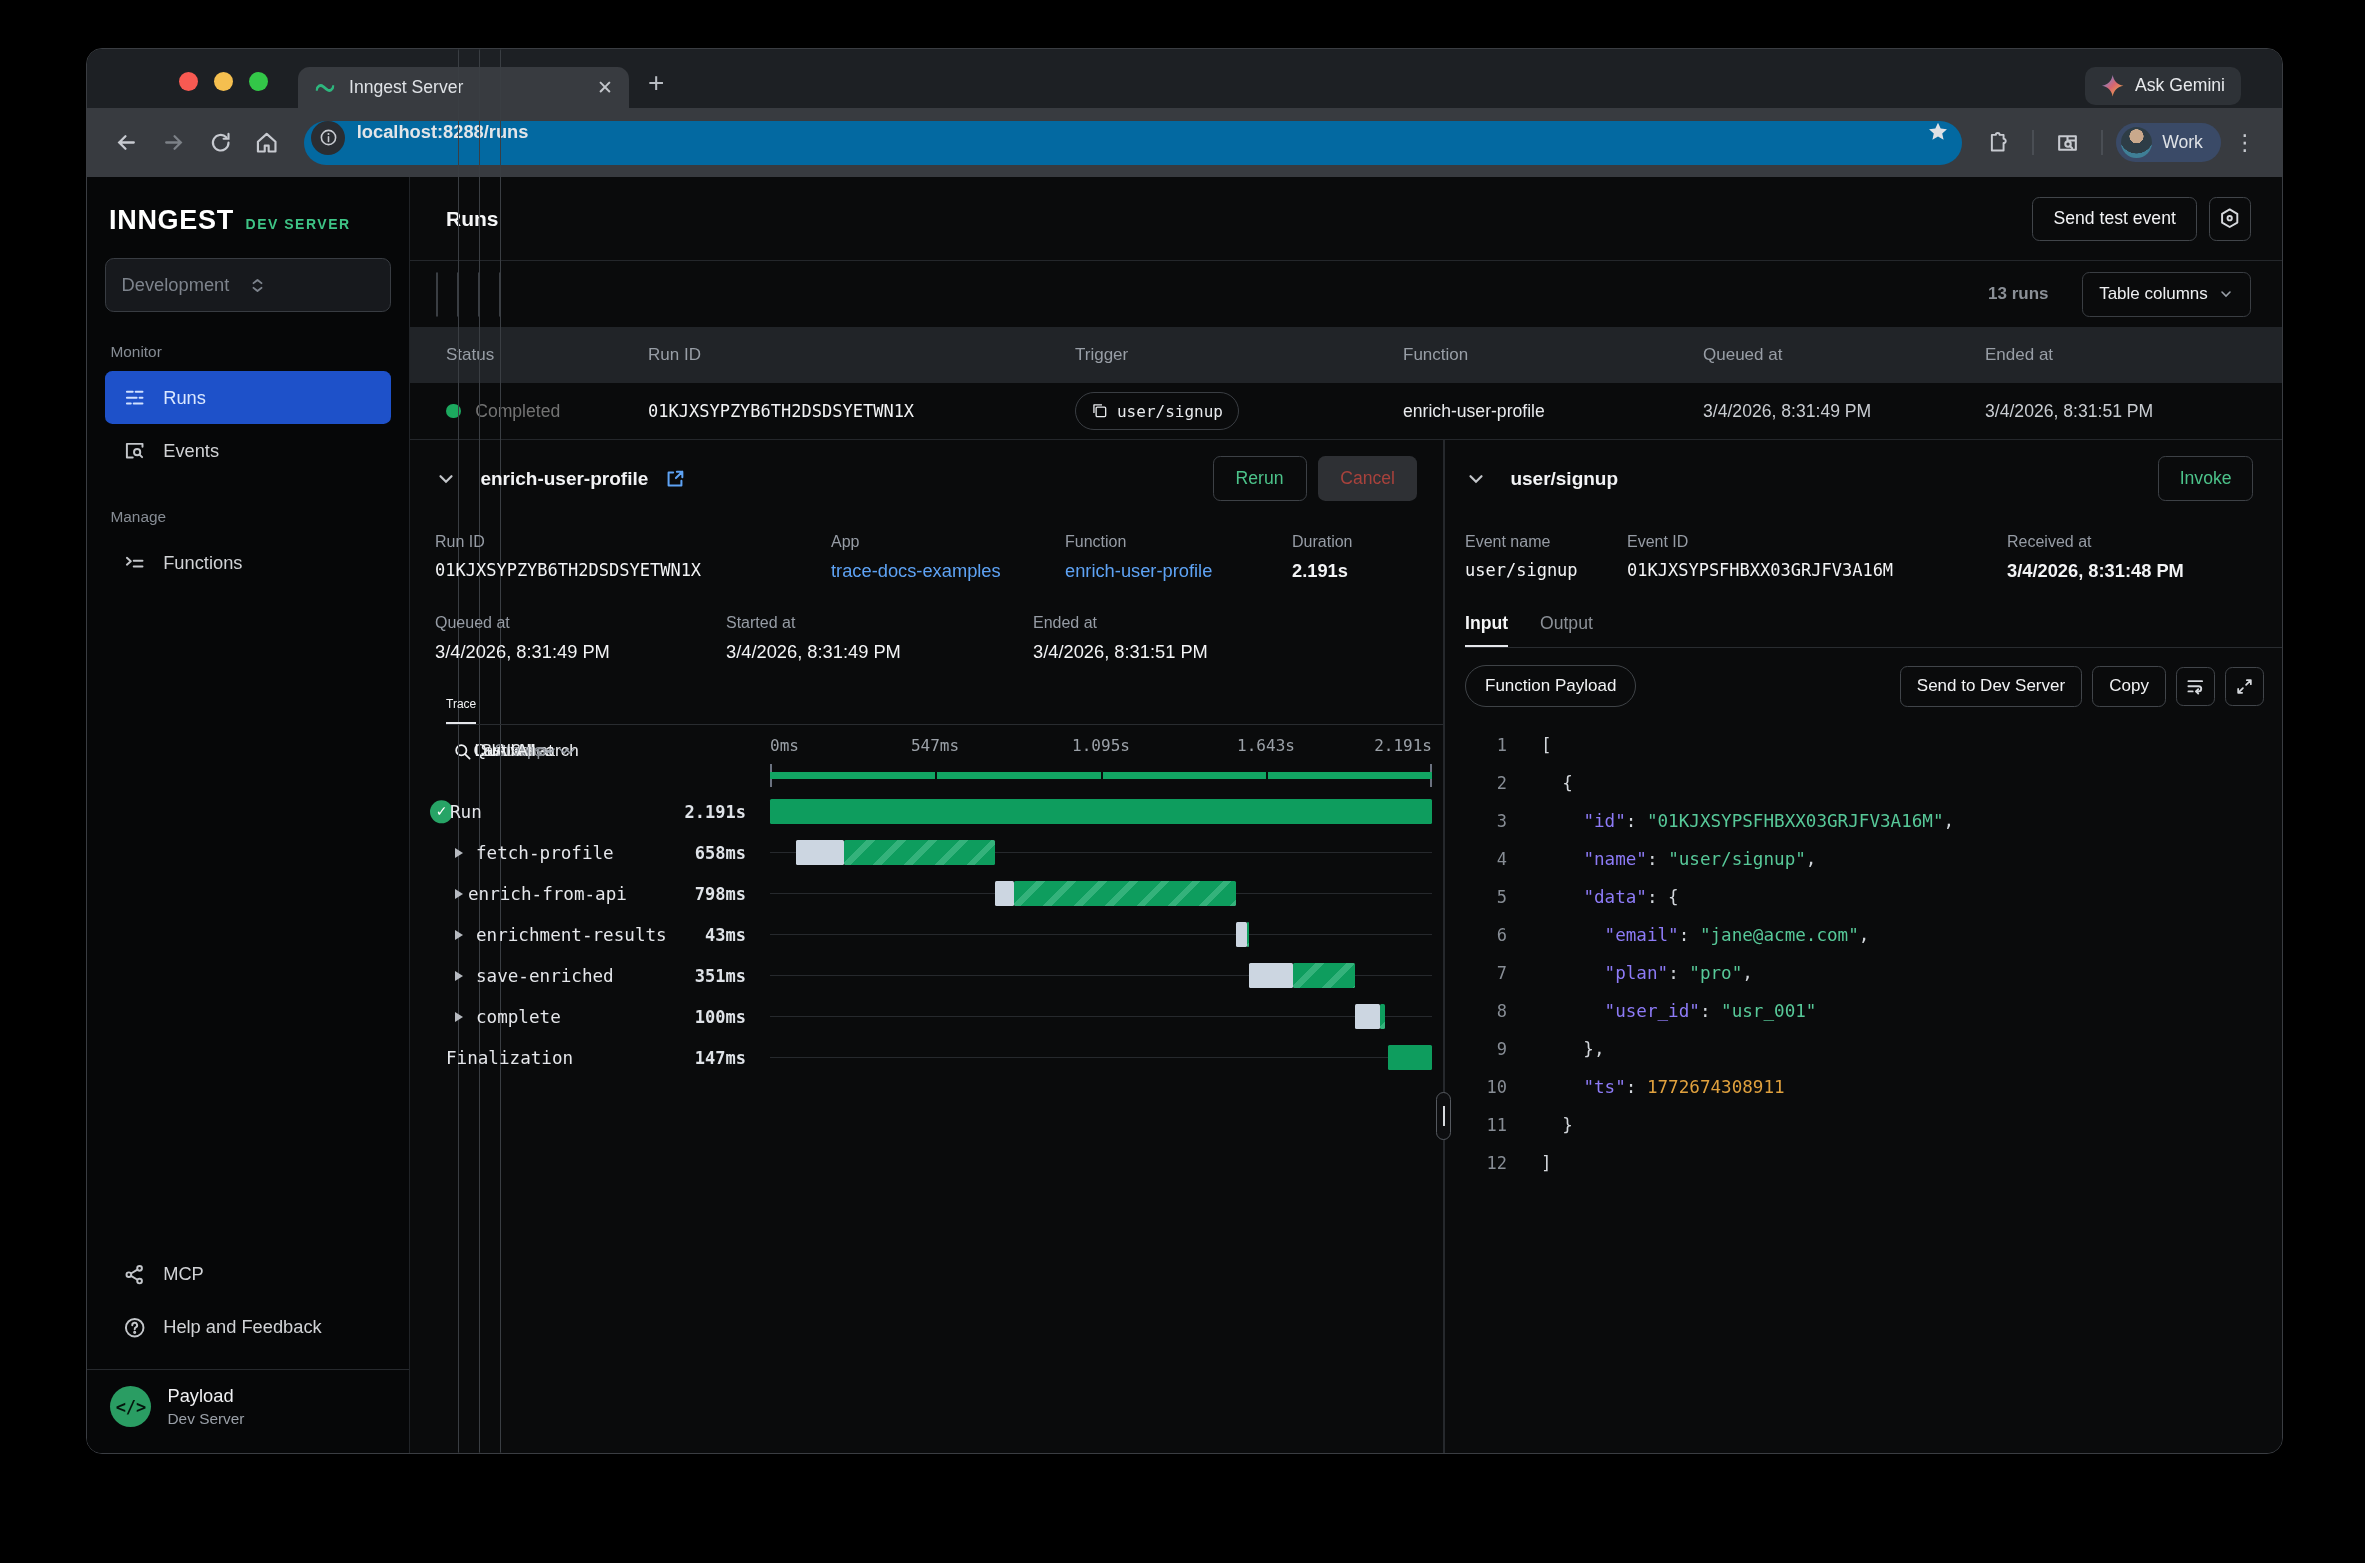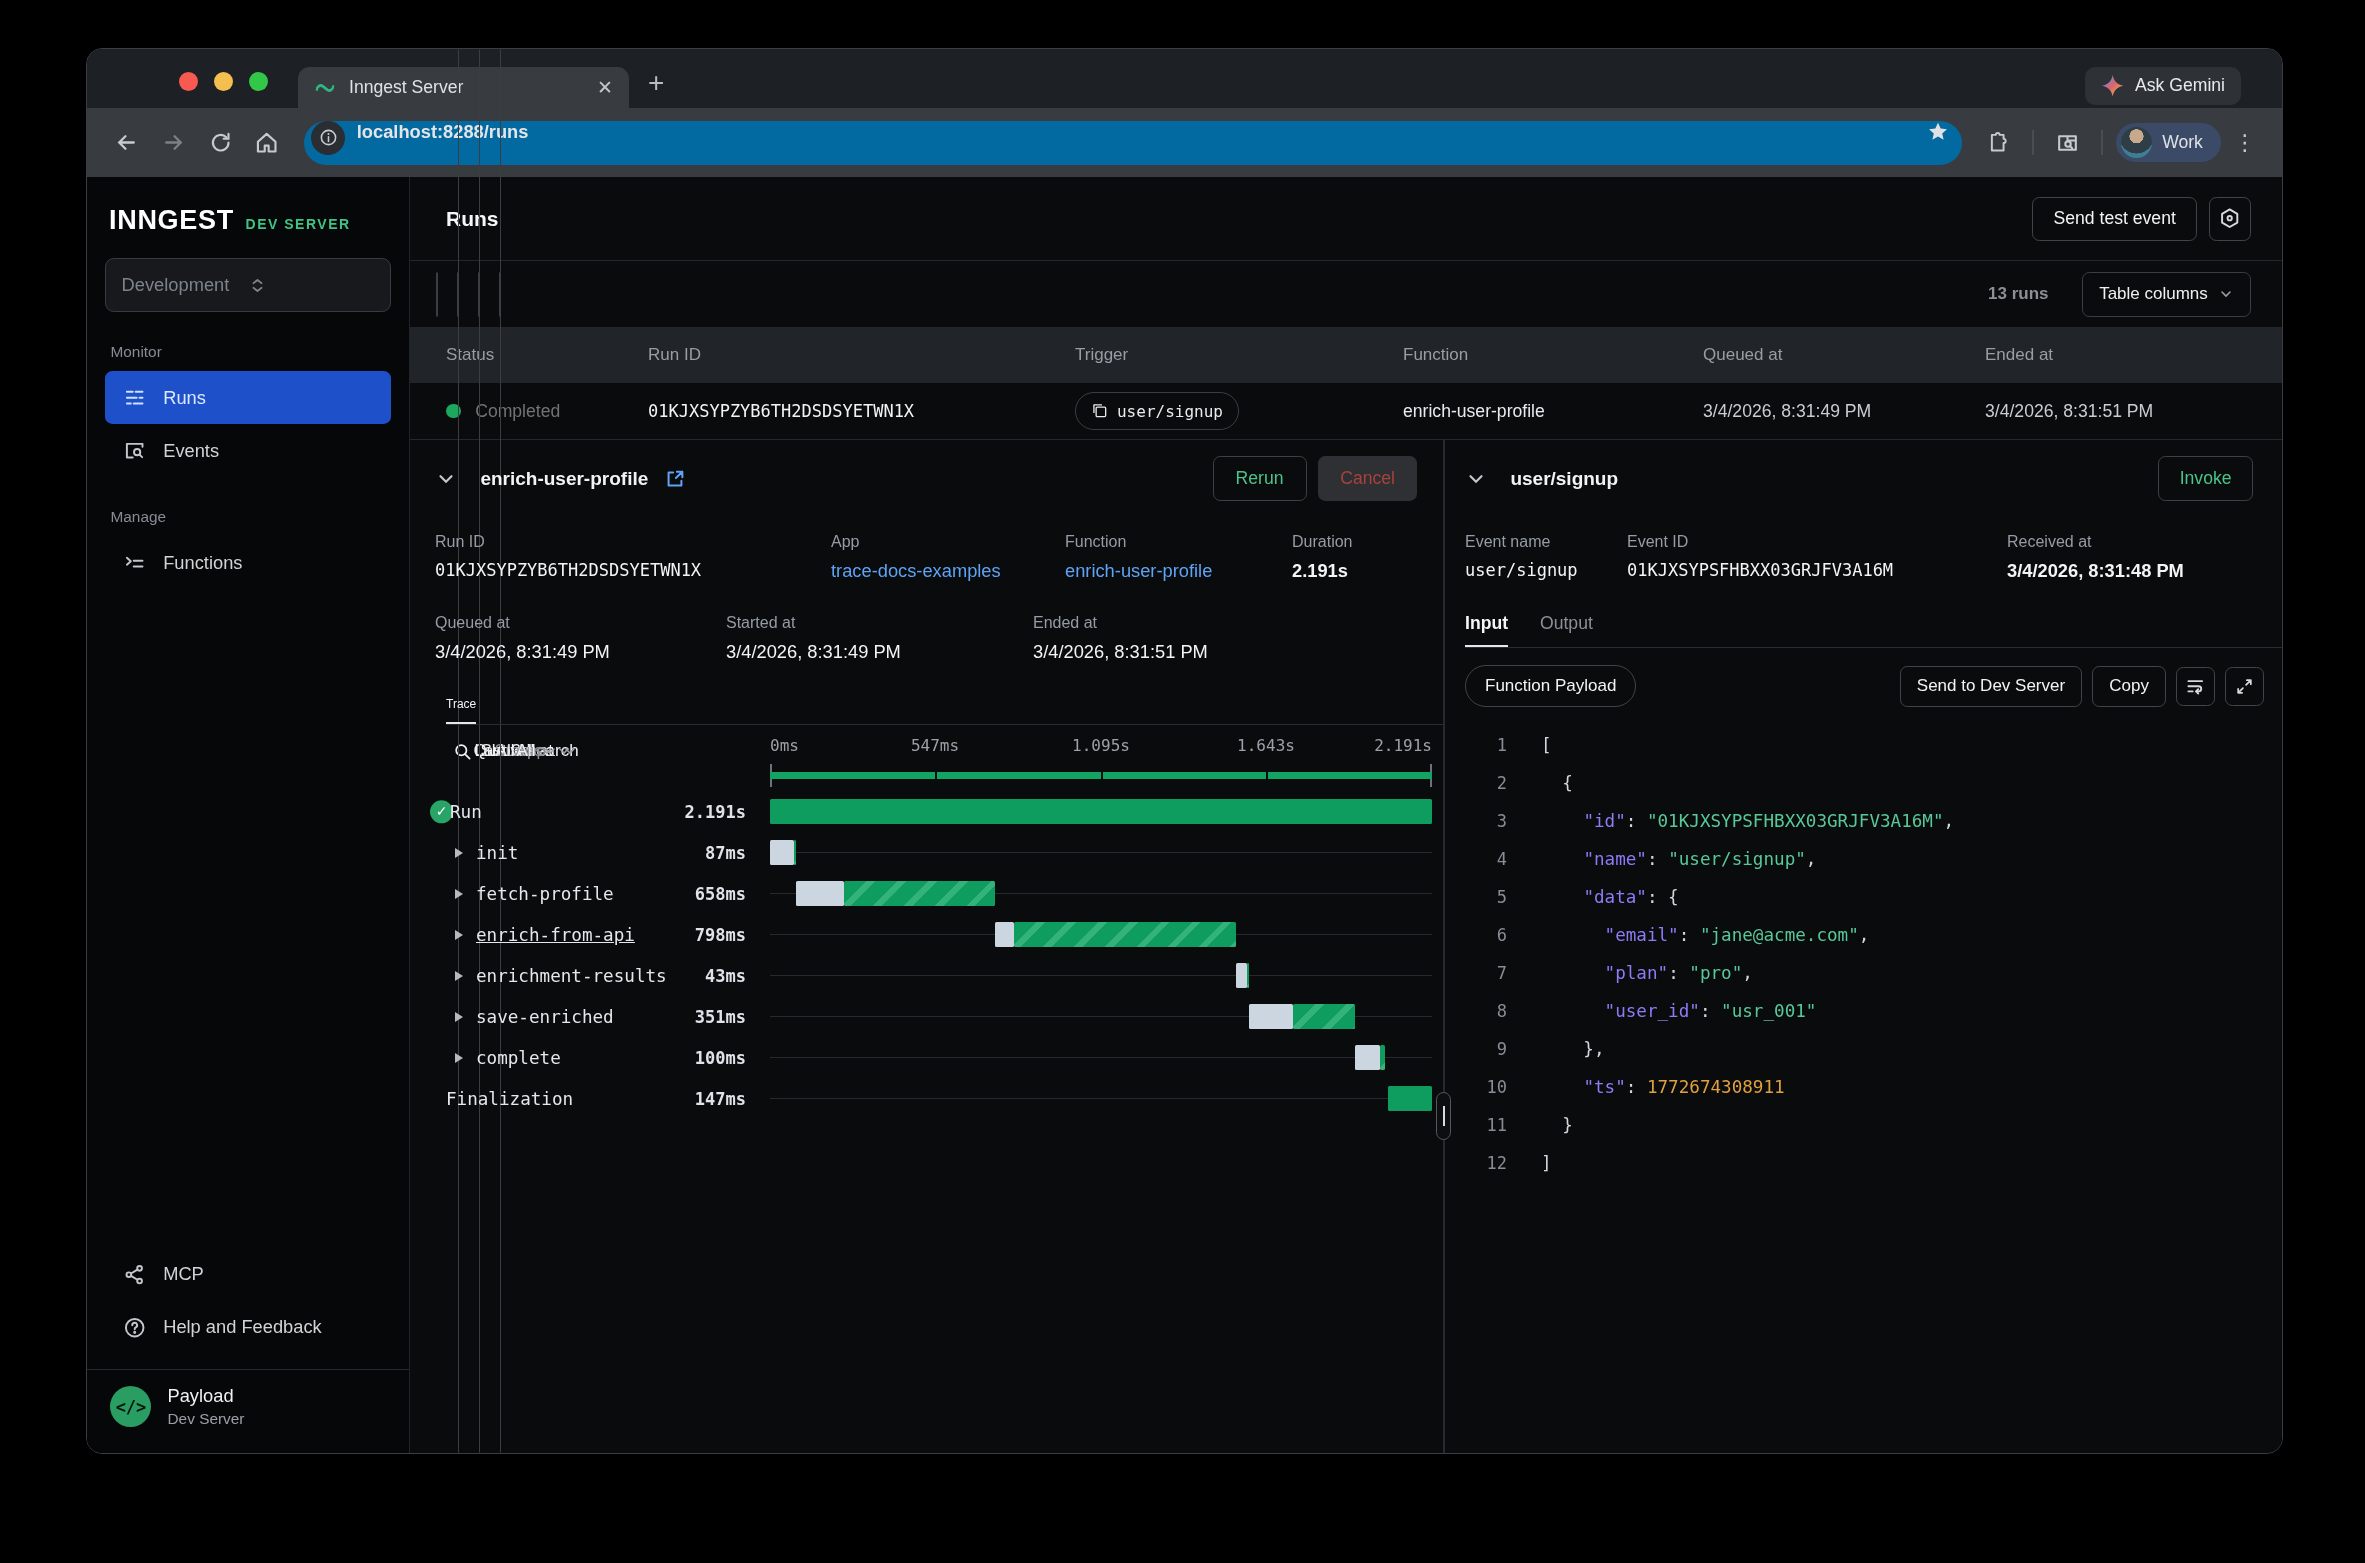--- a/index.html
+++ b/index.html
@@ -531,39 +531,30 @@
                   <div class="trace-row">
                     <span class="check-circle">✓</span>
                     <span class="trace-name" style="left: 40px;">Run</span>
                     <span class="trace-dur">2.191s</span>
                     <div class="trace-bars">
                       <div class="seg seg-solid" style="left: 0%; width: 100%;"></div>
                     </div>
                   </div>
                   <div class="trace-row">
                     <span class="tri"></span>
-                    <span class="trace-name" style="left: 66px;">init</span>
-                    <span class="trace-dur">87ms</span>
-                    <div class="trace-bars axis">
-                      <div class="seg seg-wait" style="left: 0%; width: 3.56002%;"></div>
-                      <div class="seg seg-exec" style="left: 3.56002%; width: 0.410771%;"></div>
-                    </div>
-                  </div>
-                  <div class="trace-row">
-                    <span class="tri"></span>
                     <span class="trace-name" style="left: 66px;">fetch-profile</span>
                     <span class="trace-dur">658ms</span>
                     <div class="trace-bars axis">
                       <div class="seg seg-wait" style="left: 3.97079%; width: 7.21132%;"></div>
                       <div class="seg seg-exec" style="left: 11.1821%; width: 22.8206%;"></div>
                     </div>
                   </div>
                   <div class="trace-row">
                     <span class="tri"></span>
-                    <span class="trace-name" style="left: 66px; text-decoration: underline;">enrich-from-api</span>
+                    <span class="trace-name" style="left: 58px;">enrich-from-api</span>
                     <span class="trace-dur">798ms</span>
                     <div class="trace-bars axis">
                       <div class="seg seg-wait" style="left: 34.0027%; width: 2.8754%;"></div>
                       <div class="seg seg-exec" style="left: 36.8781%; width: 33.5463%;"></div>
                     </div>
                   </div>
                   <div class="trace-row">
                     <span class="tri"></span>
                     <span class="trace-name" style="left: 66px;">enrichment-results</span>
                     <span class="trace-dur">43ms</span>

